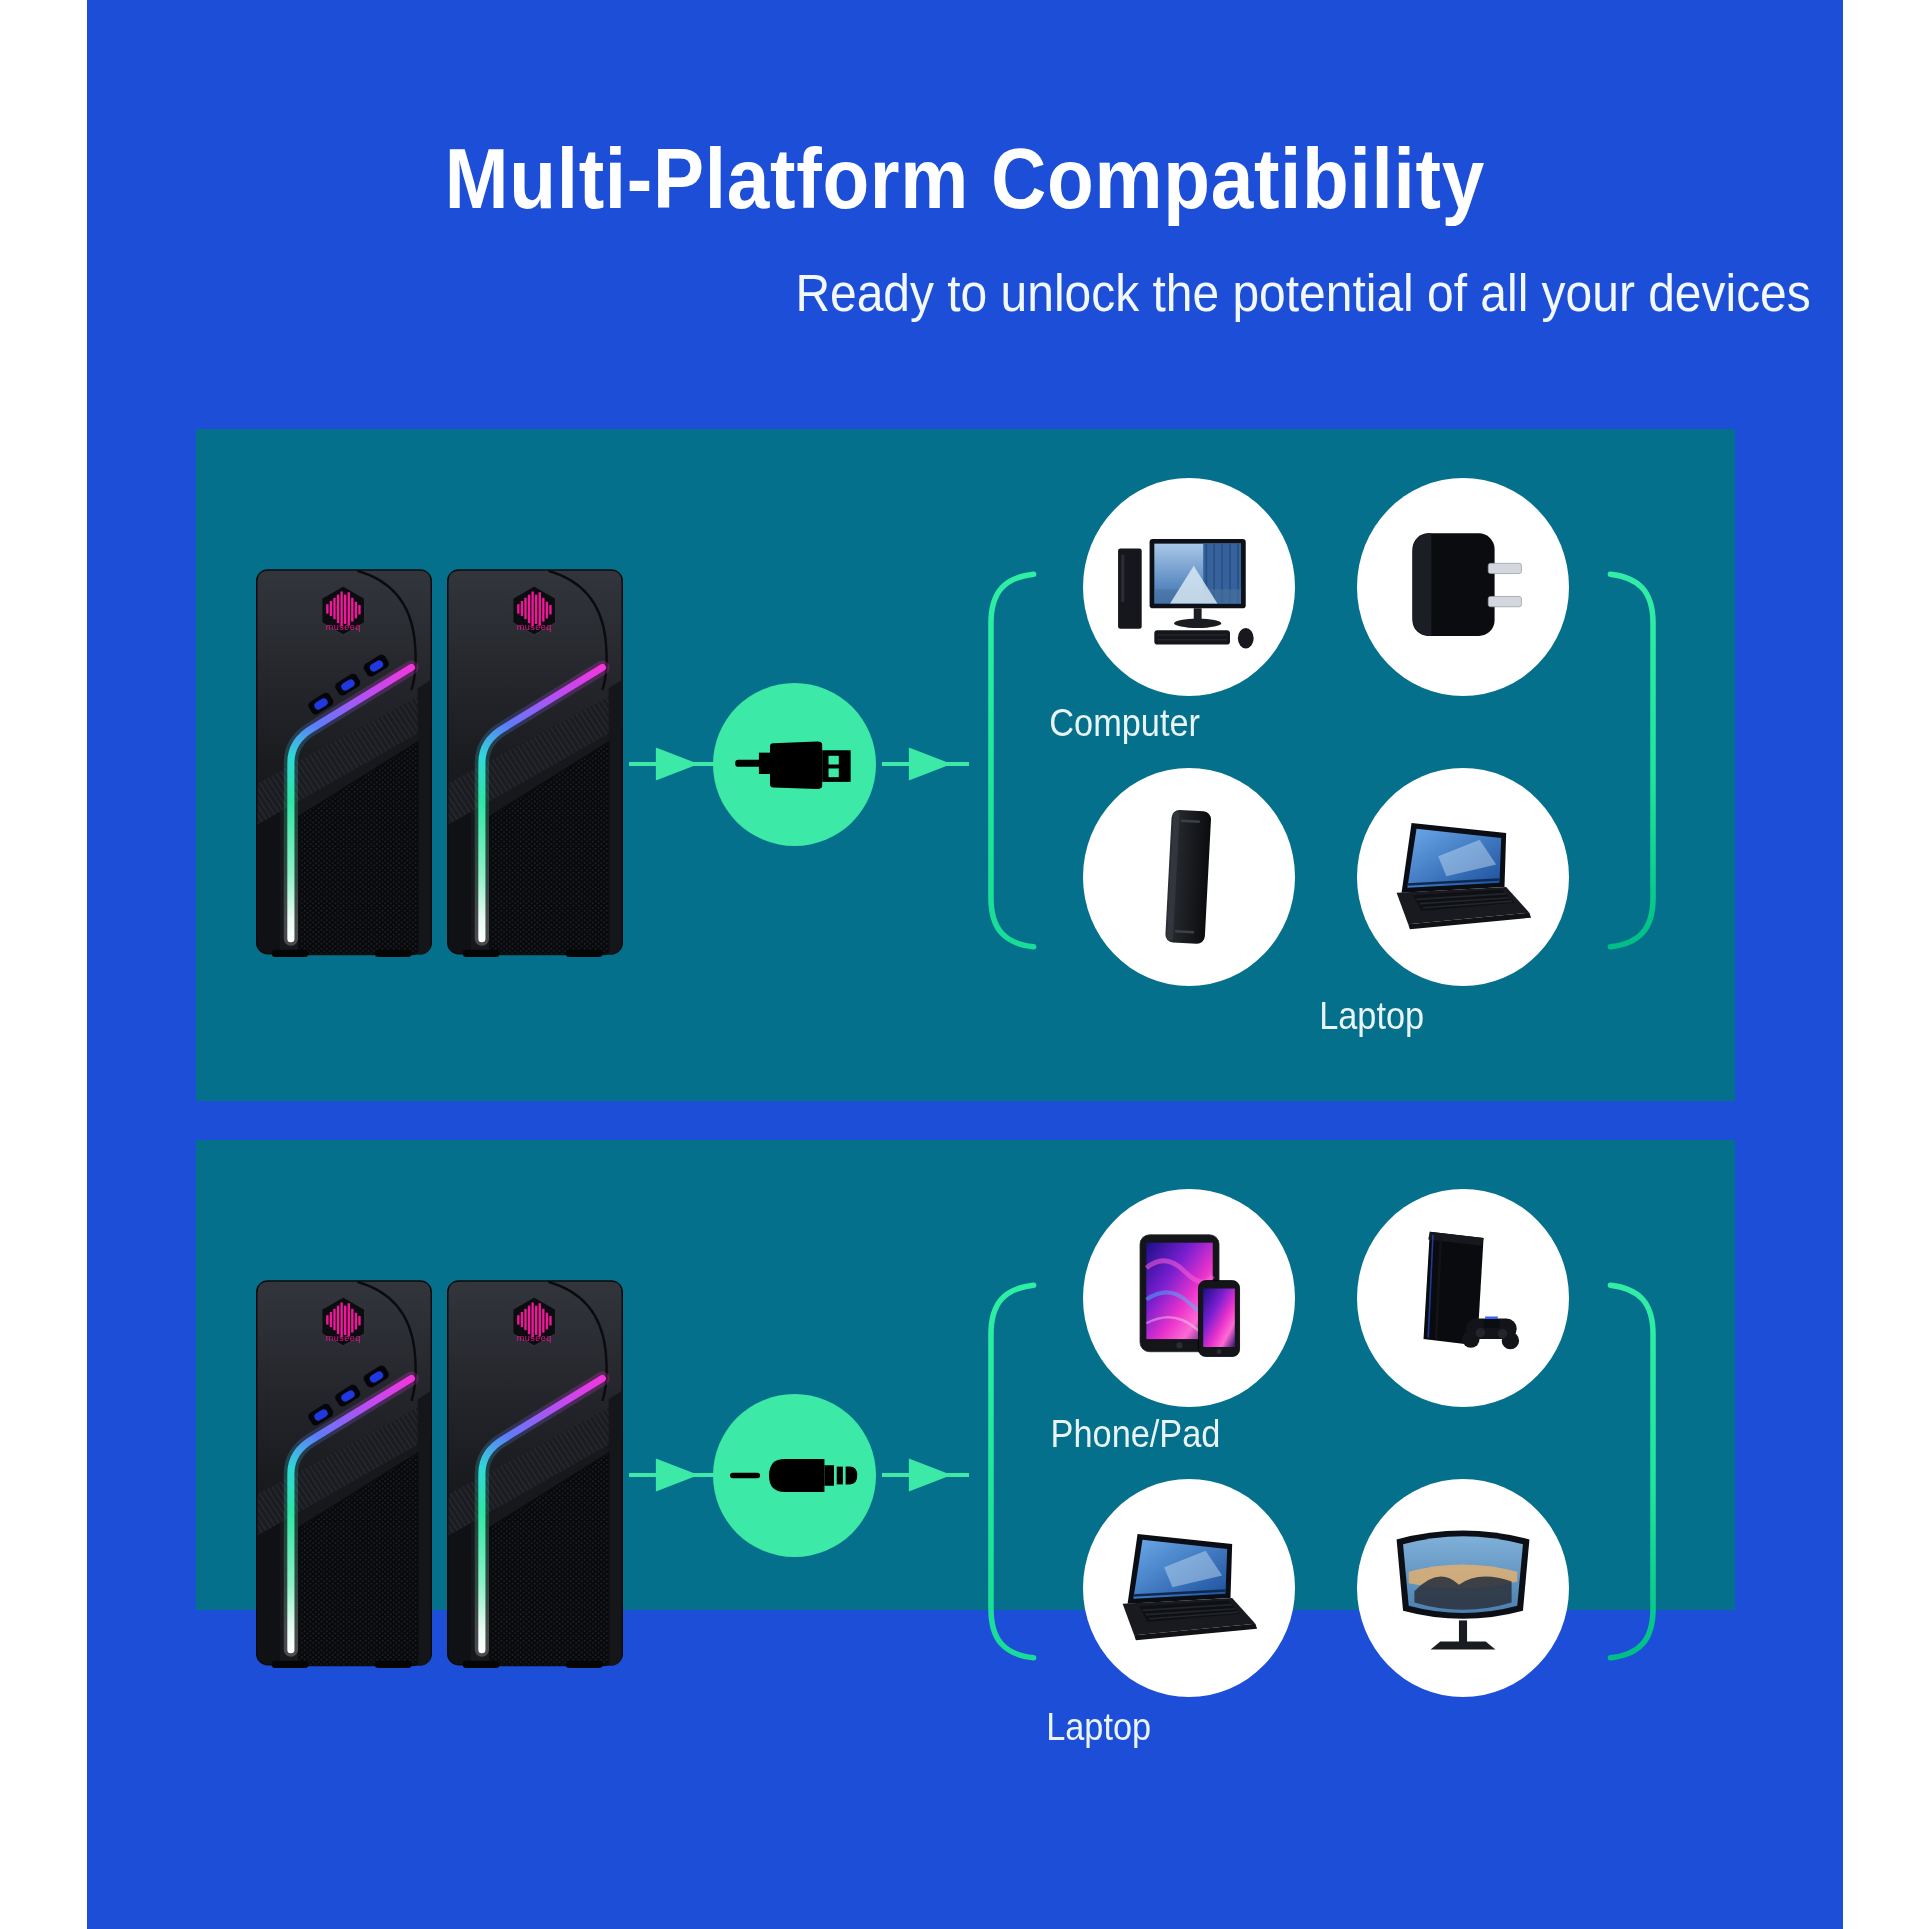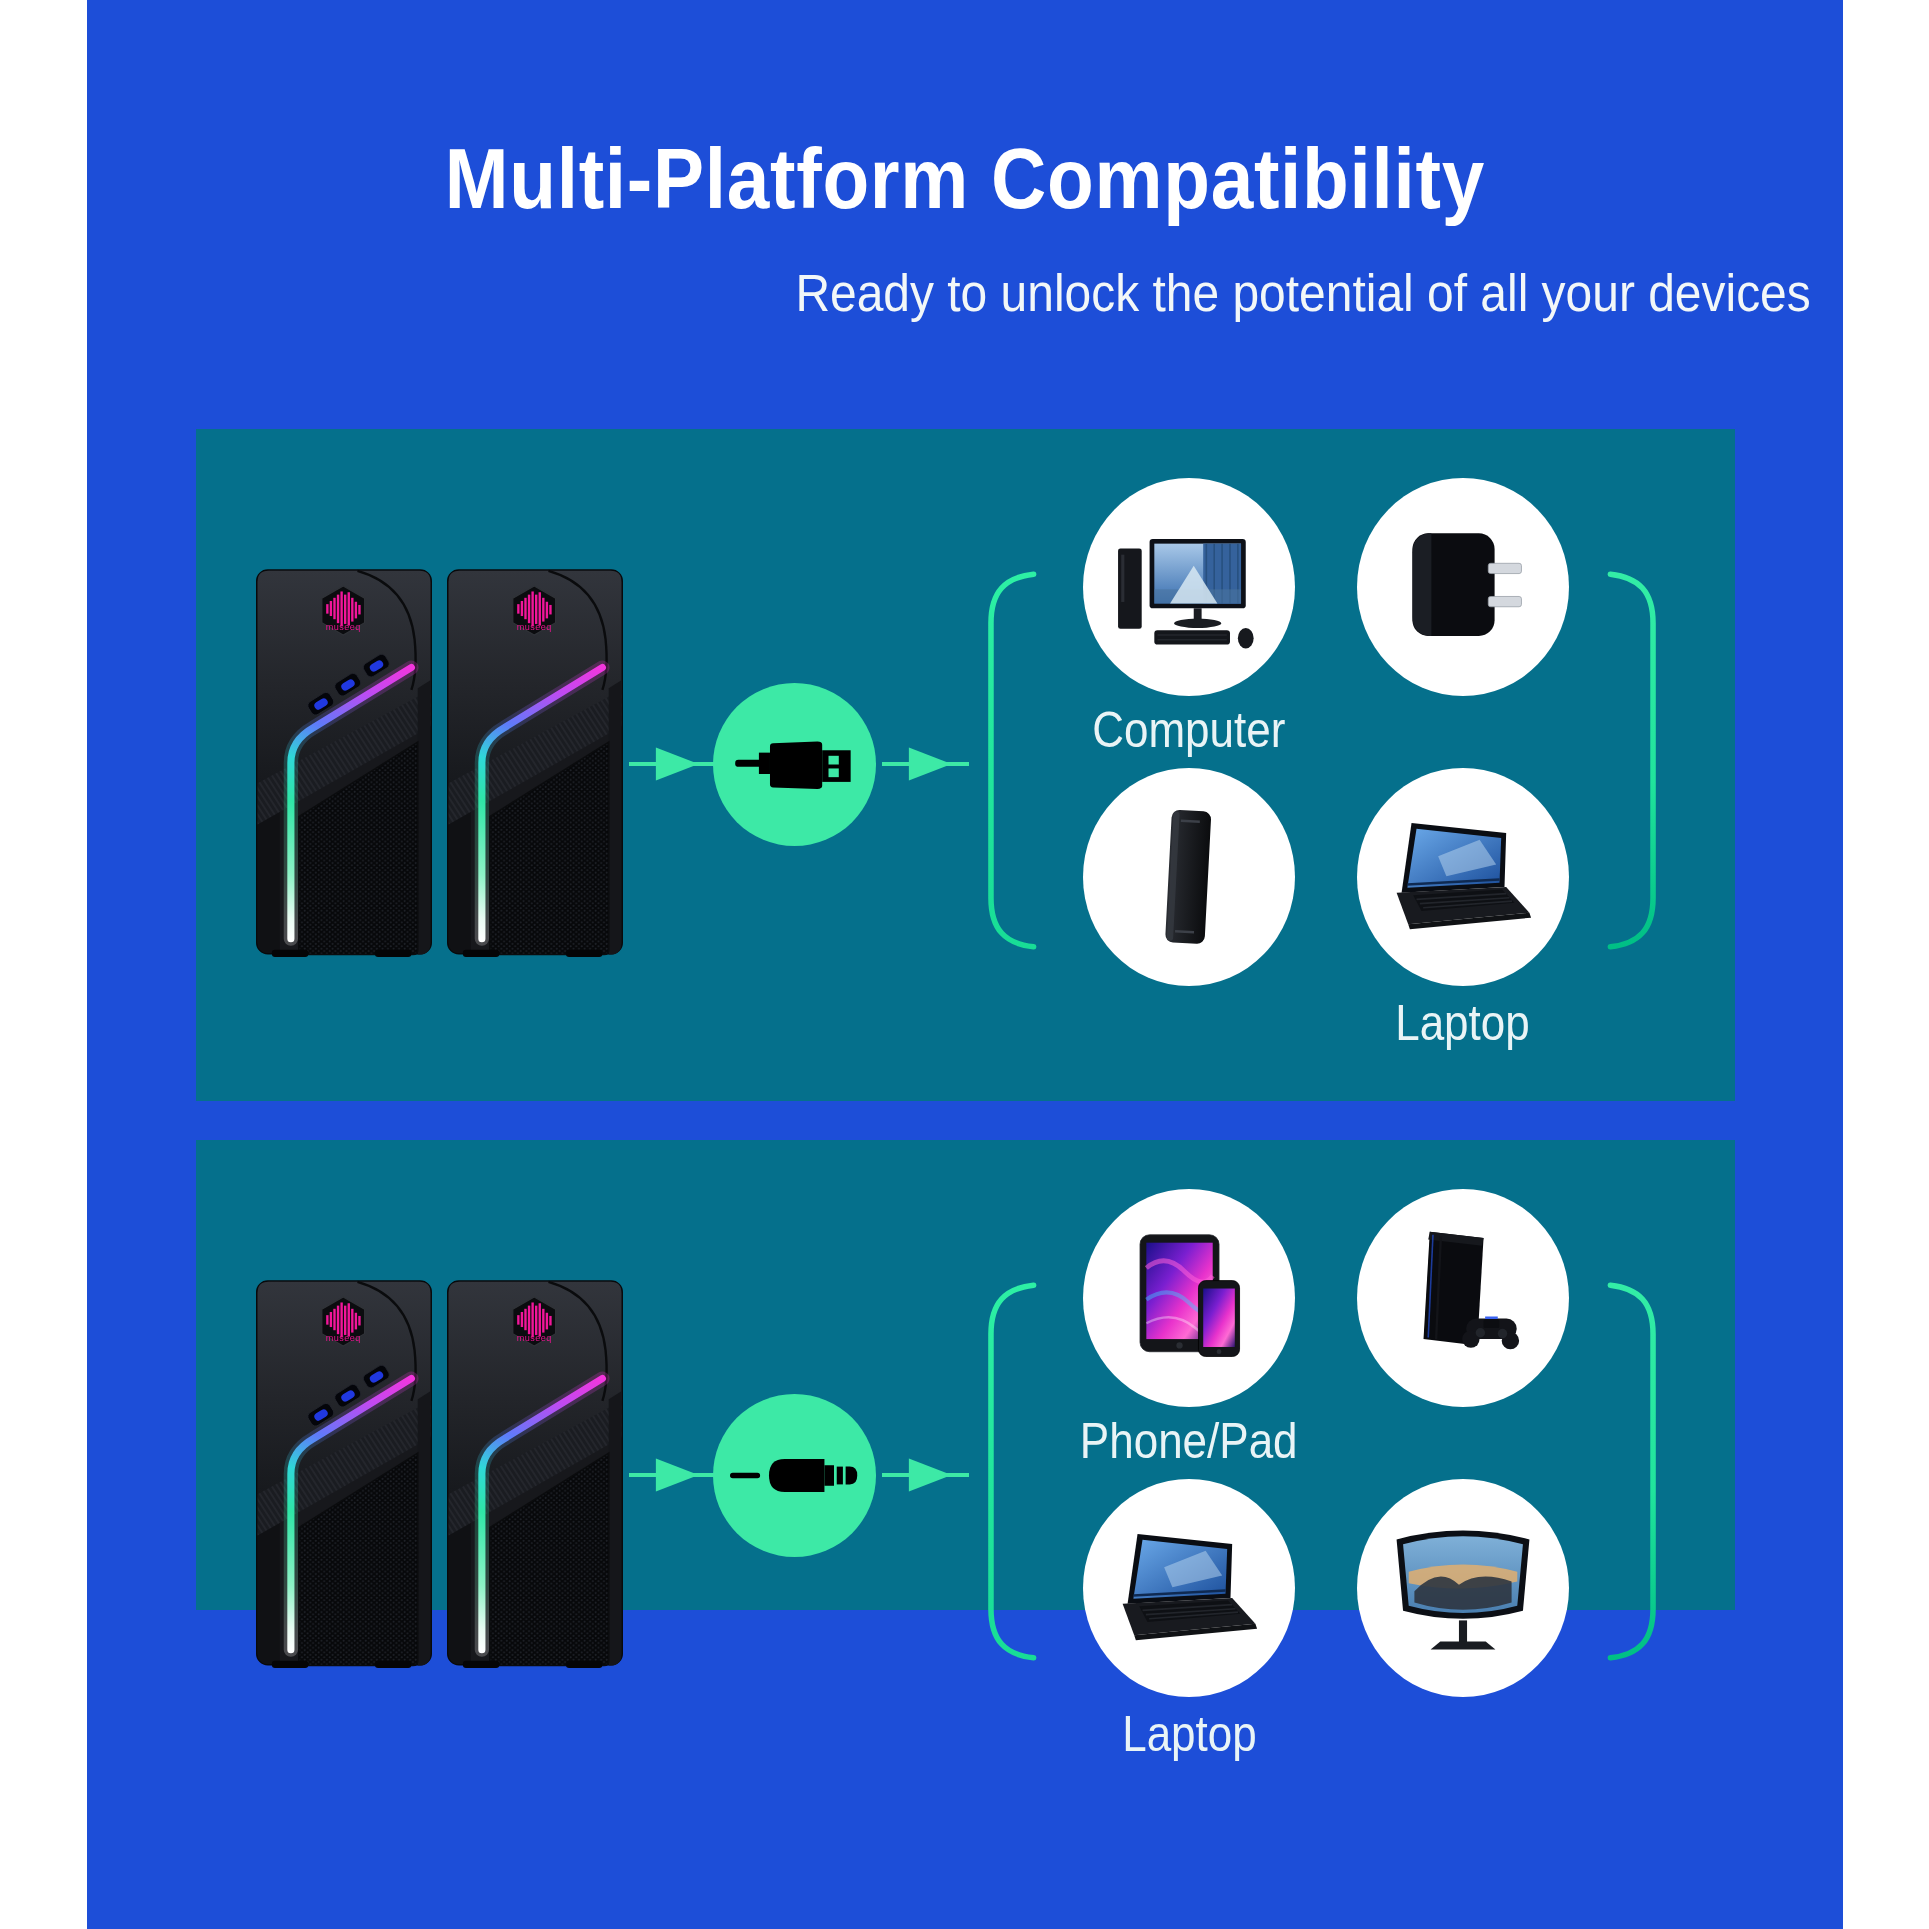--- a/index.html
+++ b/index.html
@@ -20,22 +20,22 @@
   .arrow{position:absolute;top:316px;width:87px;height:38px;}
   .arrow.a1{left:433px;} .arrow.a2{left:686px;}
   .conn{position:absolute;left:517px;top:254px;width:163px;height:163px;border-radius:50%;
         background:#3DE9A6;display:flex;align-items:center;justify-content:center;}
   .brk{position:absolute;top:142px;width:51px;height:379px;}
   .brkL{left:790px;} .brkR{left:1411px;}
   .bubble{position:absolute;width:212px;height:218px;background:#FFFFFF;border-radius:50%;
         display:flex;align-items:center;justify-content:center;overflow:hidden;}
   .bubble.c1{left:887px;} .bubble.c2{left:1161px;}
   .bubble.r1{top:49px;} .bubble.r2{top:339px;}
-  .dev-label{position:absolute;width:300px;text-align:center;white-space:nowrap;
-        color:#E9F4F6;font-size:50px;font-weight:400;}
+  .dev-label{position:absolute;width:300px;text-align:left;white-space:nowrap;
+        color:#E9F4F6;font-size:39px;font-weight:400;}
   .dev-label .t{display:inline-block;transform:scaleX(.88);transform-origin:50% 50%;}
   .dev-label.c1{left:843px;} .dev-label.c2{left:1116px;}
   .dev-label.r1{top:272px;} .dev-label.r2{top:565px;}
   svg{display:block;}
   svg text{font-family:"Liberation Sans",sans-serif;}
   .defs{position:absolute;width:0;height:0;}
 </style>
 </head>
 <body>
 

